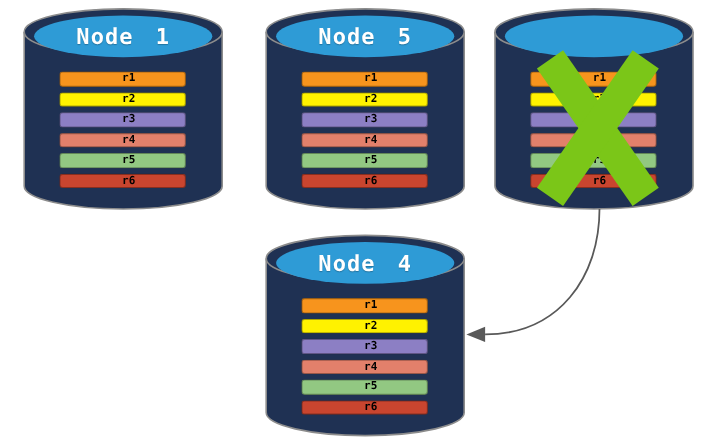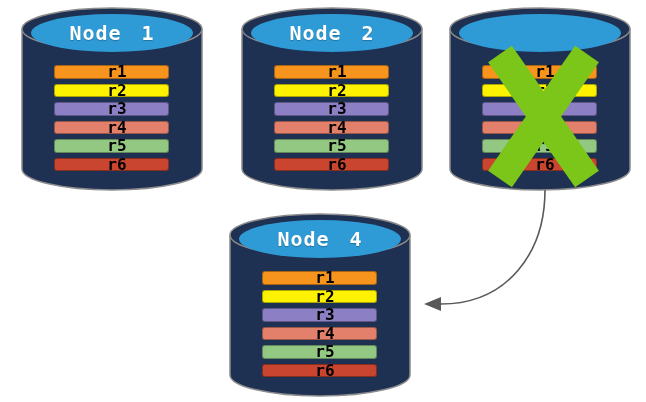--- a/index.html
+++ b/index.html
@@ -8,21 +8,21 @@
     width: 646px;
     height: 402px;
     background: #ffffff;
     overflow: hidden;
     font-family: "DejaVu Sans Mono", "Liberation Mono", monospace;
   }
   .node { position: absolute; width: 184px; height: 192px; }
   .node-1 { left: 20px;  top: 0; }
   .node-2 { left: 240px; top: 0; }
   .node-3 { left: 448px; top: 0; }
-  .node-4 { left: 228px; top: 206px; }
+  .node-4 { left: 240px; top: 206px; }
   .cyl { position: absolute; left: 0; top: 0; }
   .node-title {
     position: absolute;
     top: 22px; left: 0;
     width: 100%; height: 22px;
     line-height: 22px;
     text-align: center;
     font-size: 20px;
     font-weight: bold;
     color: #ffffff;
@@ -36,21 +36,21 @@
     width: 115px;
     display: flex;
     flex-direction: column;
     gap: 5px;
   }
   .bar {
     box-sizing: border-box;
     height: 13.5px;
     border-radius: 3px;
     border: 1px solid rgba(0,0,0,0.32);
-    font-size: 16px;
+    font-size: 10px;
     font-weight: bold;
     line-height: 11px;
     text-align: center;
     color: #000000;
     padding-left: 11px;
   }
   .xmark { position: absolute; left: 0; top: 0; }
   .arrow-layer {
     position: absolute; left: 0; top: 0;
     pointer-events: none;
@@ -77,21 +77,21 @@
       <div class="bar" style="background-color: rgb(201, 69, 47);">r6</div>
     </div>
   </div>
 
   <div class="node node-2">
     <svg class="cyl" width="184" height="192" viewBox="0 0 184 192">
       <path d="M2,29 L2,169 A90,21 0 0 0 182,169 L182,29" stroke-width="1.5" fill="#1F3153" stroke="#8C8C8C"></path>
       <ellipse cx="92" cy="29" rx="90" ry="21" stroke-width="1.5" fill="#1F3153" stroke="#8C8C8C"></ellipse>
       <ellipse cx="92" cy="33" rx="81" ry="19" fill="#2E9BD6"></ellipse>
     </svg>
-    <div class="node-title">Node 2</div>
+    <div class="node-title">Node 5</div>
     <div class="replica-list">
       <div class="bar" style="background-color: rgb(247, 148, 29);">r1</div>
       <div class="bar" style="background-color: rgb(255, 242, 0);">r2</div>
       <div class="bar" style="background-color: rgb(140, 127, 196);">r3</div>
       <div class="bar" style="background-color: rgb(226, 128, 107);">r4</div>
       <div class="bar" style="background-color: rgb(146, 200, 130);">r5</div>
       <div class="bar" style="background-color: rgb(201, 69, 47);">r6</div>
     </div>
   </div>
 

